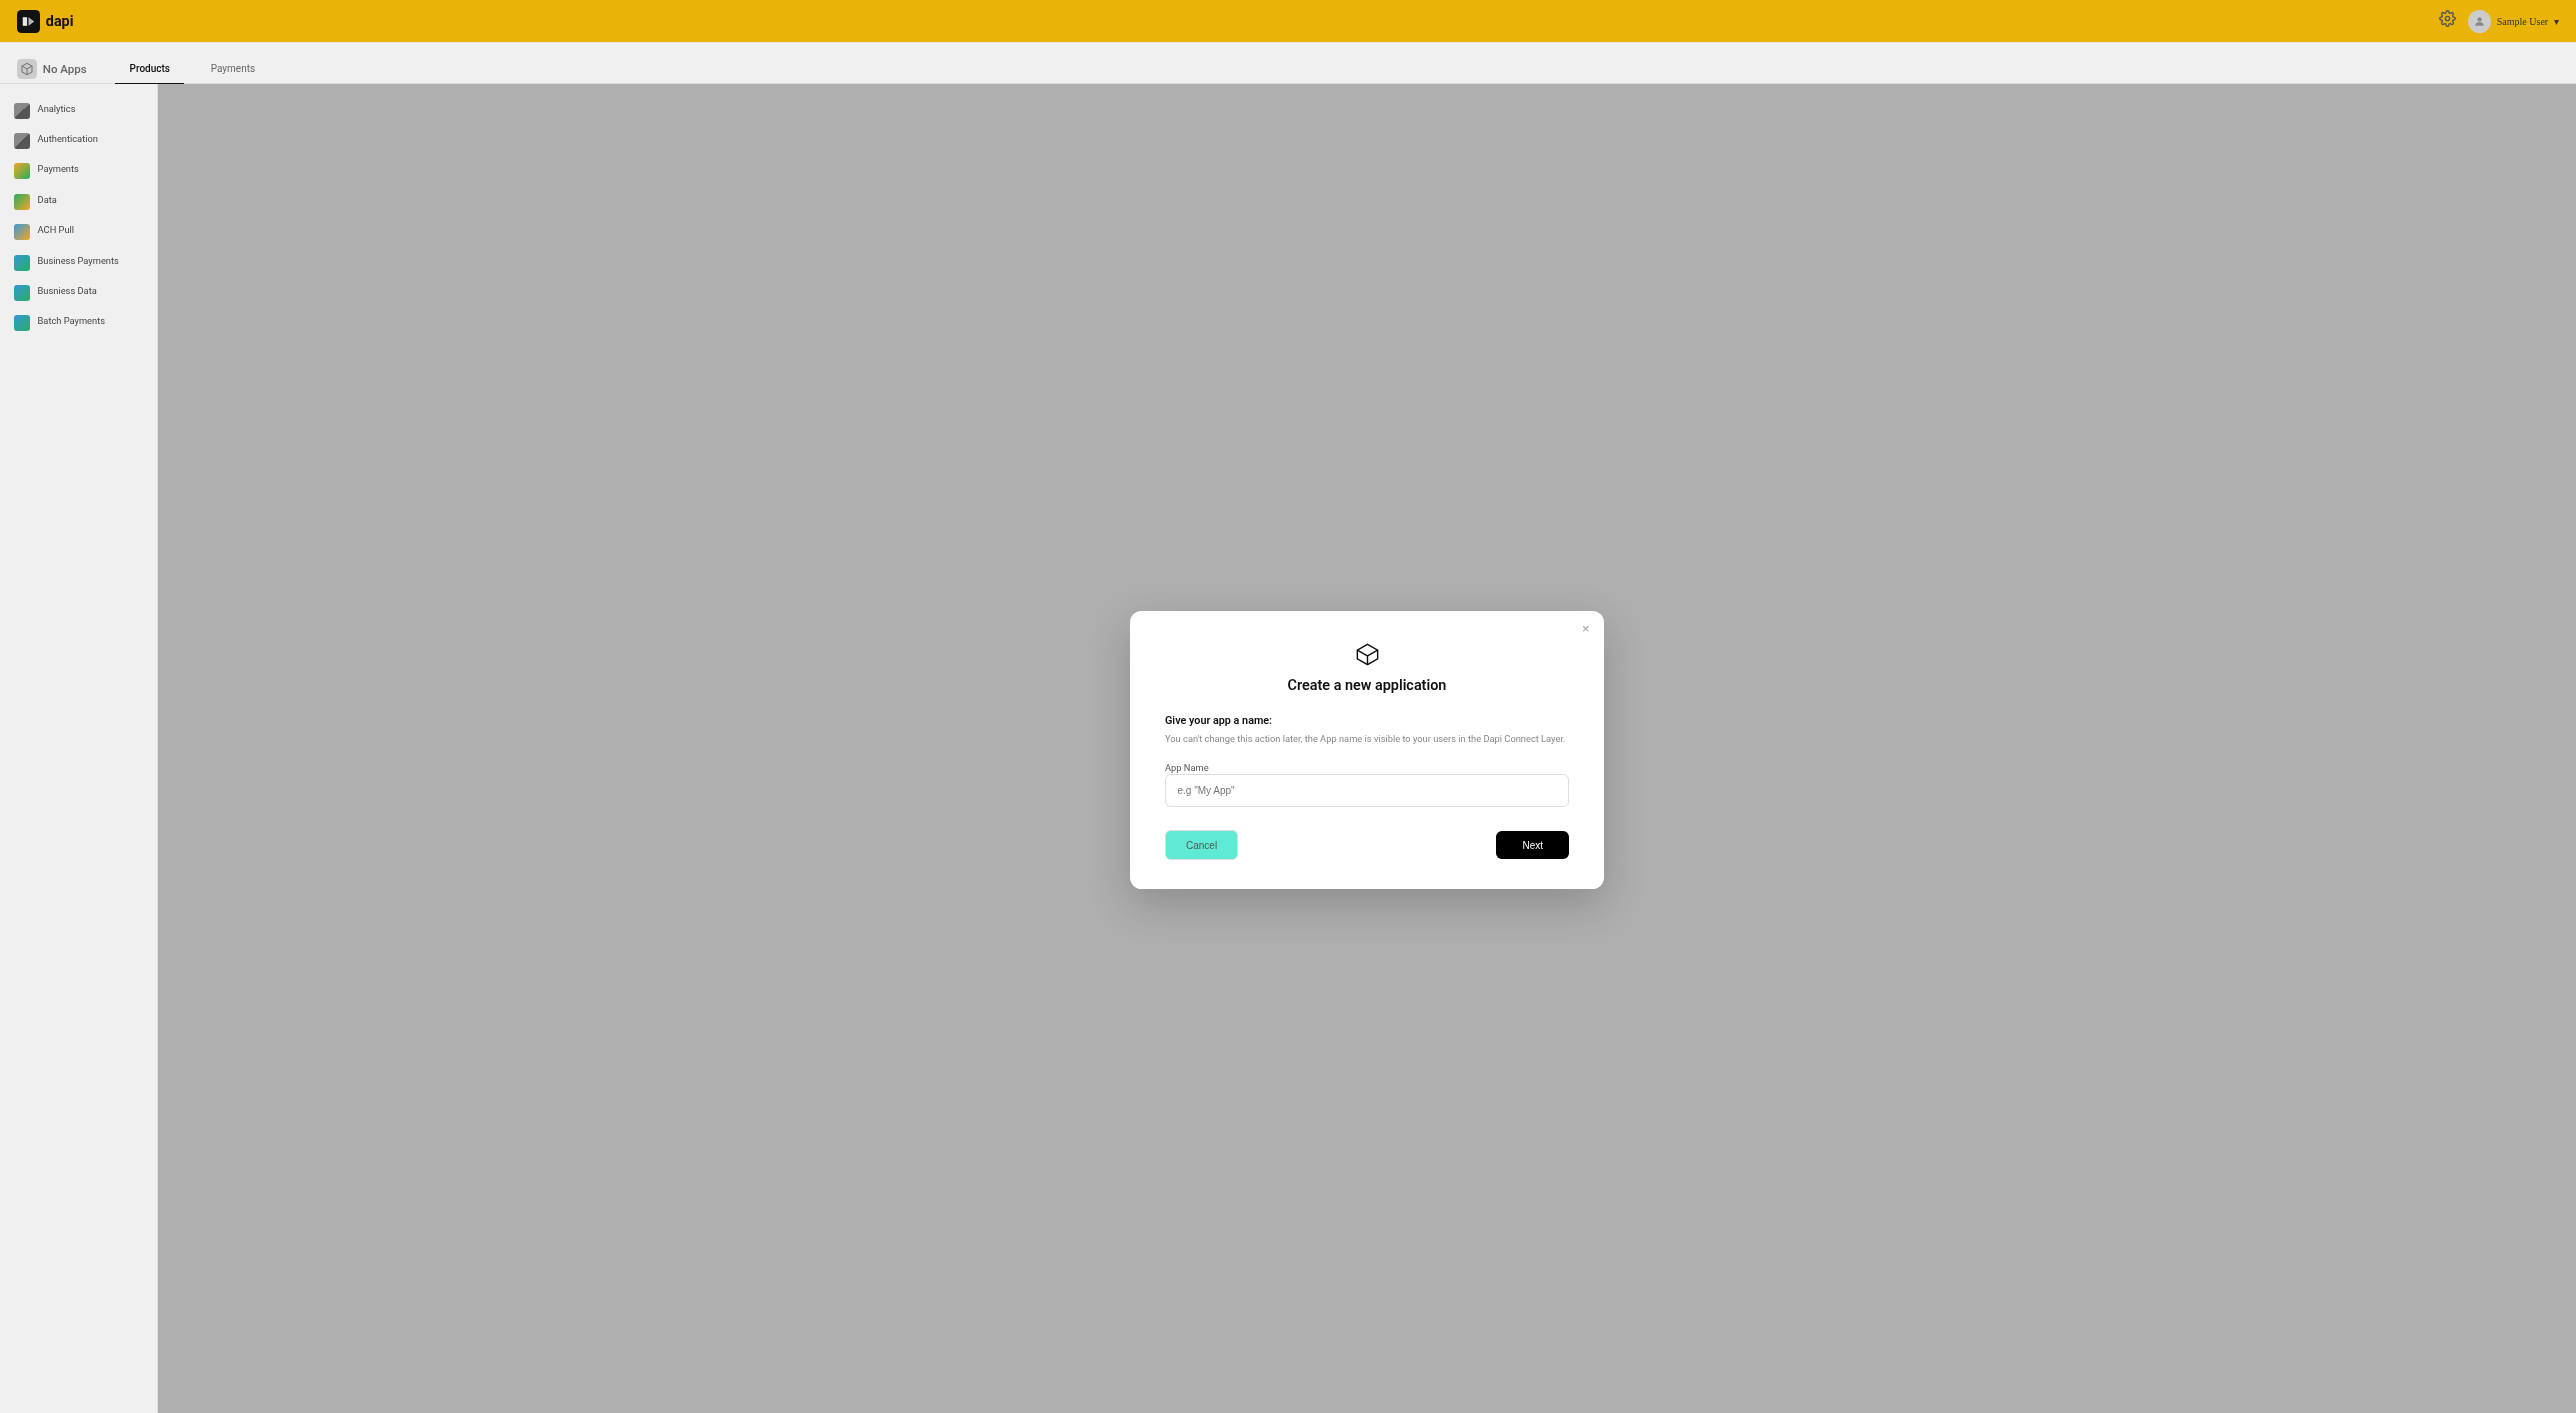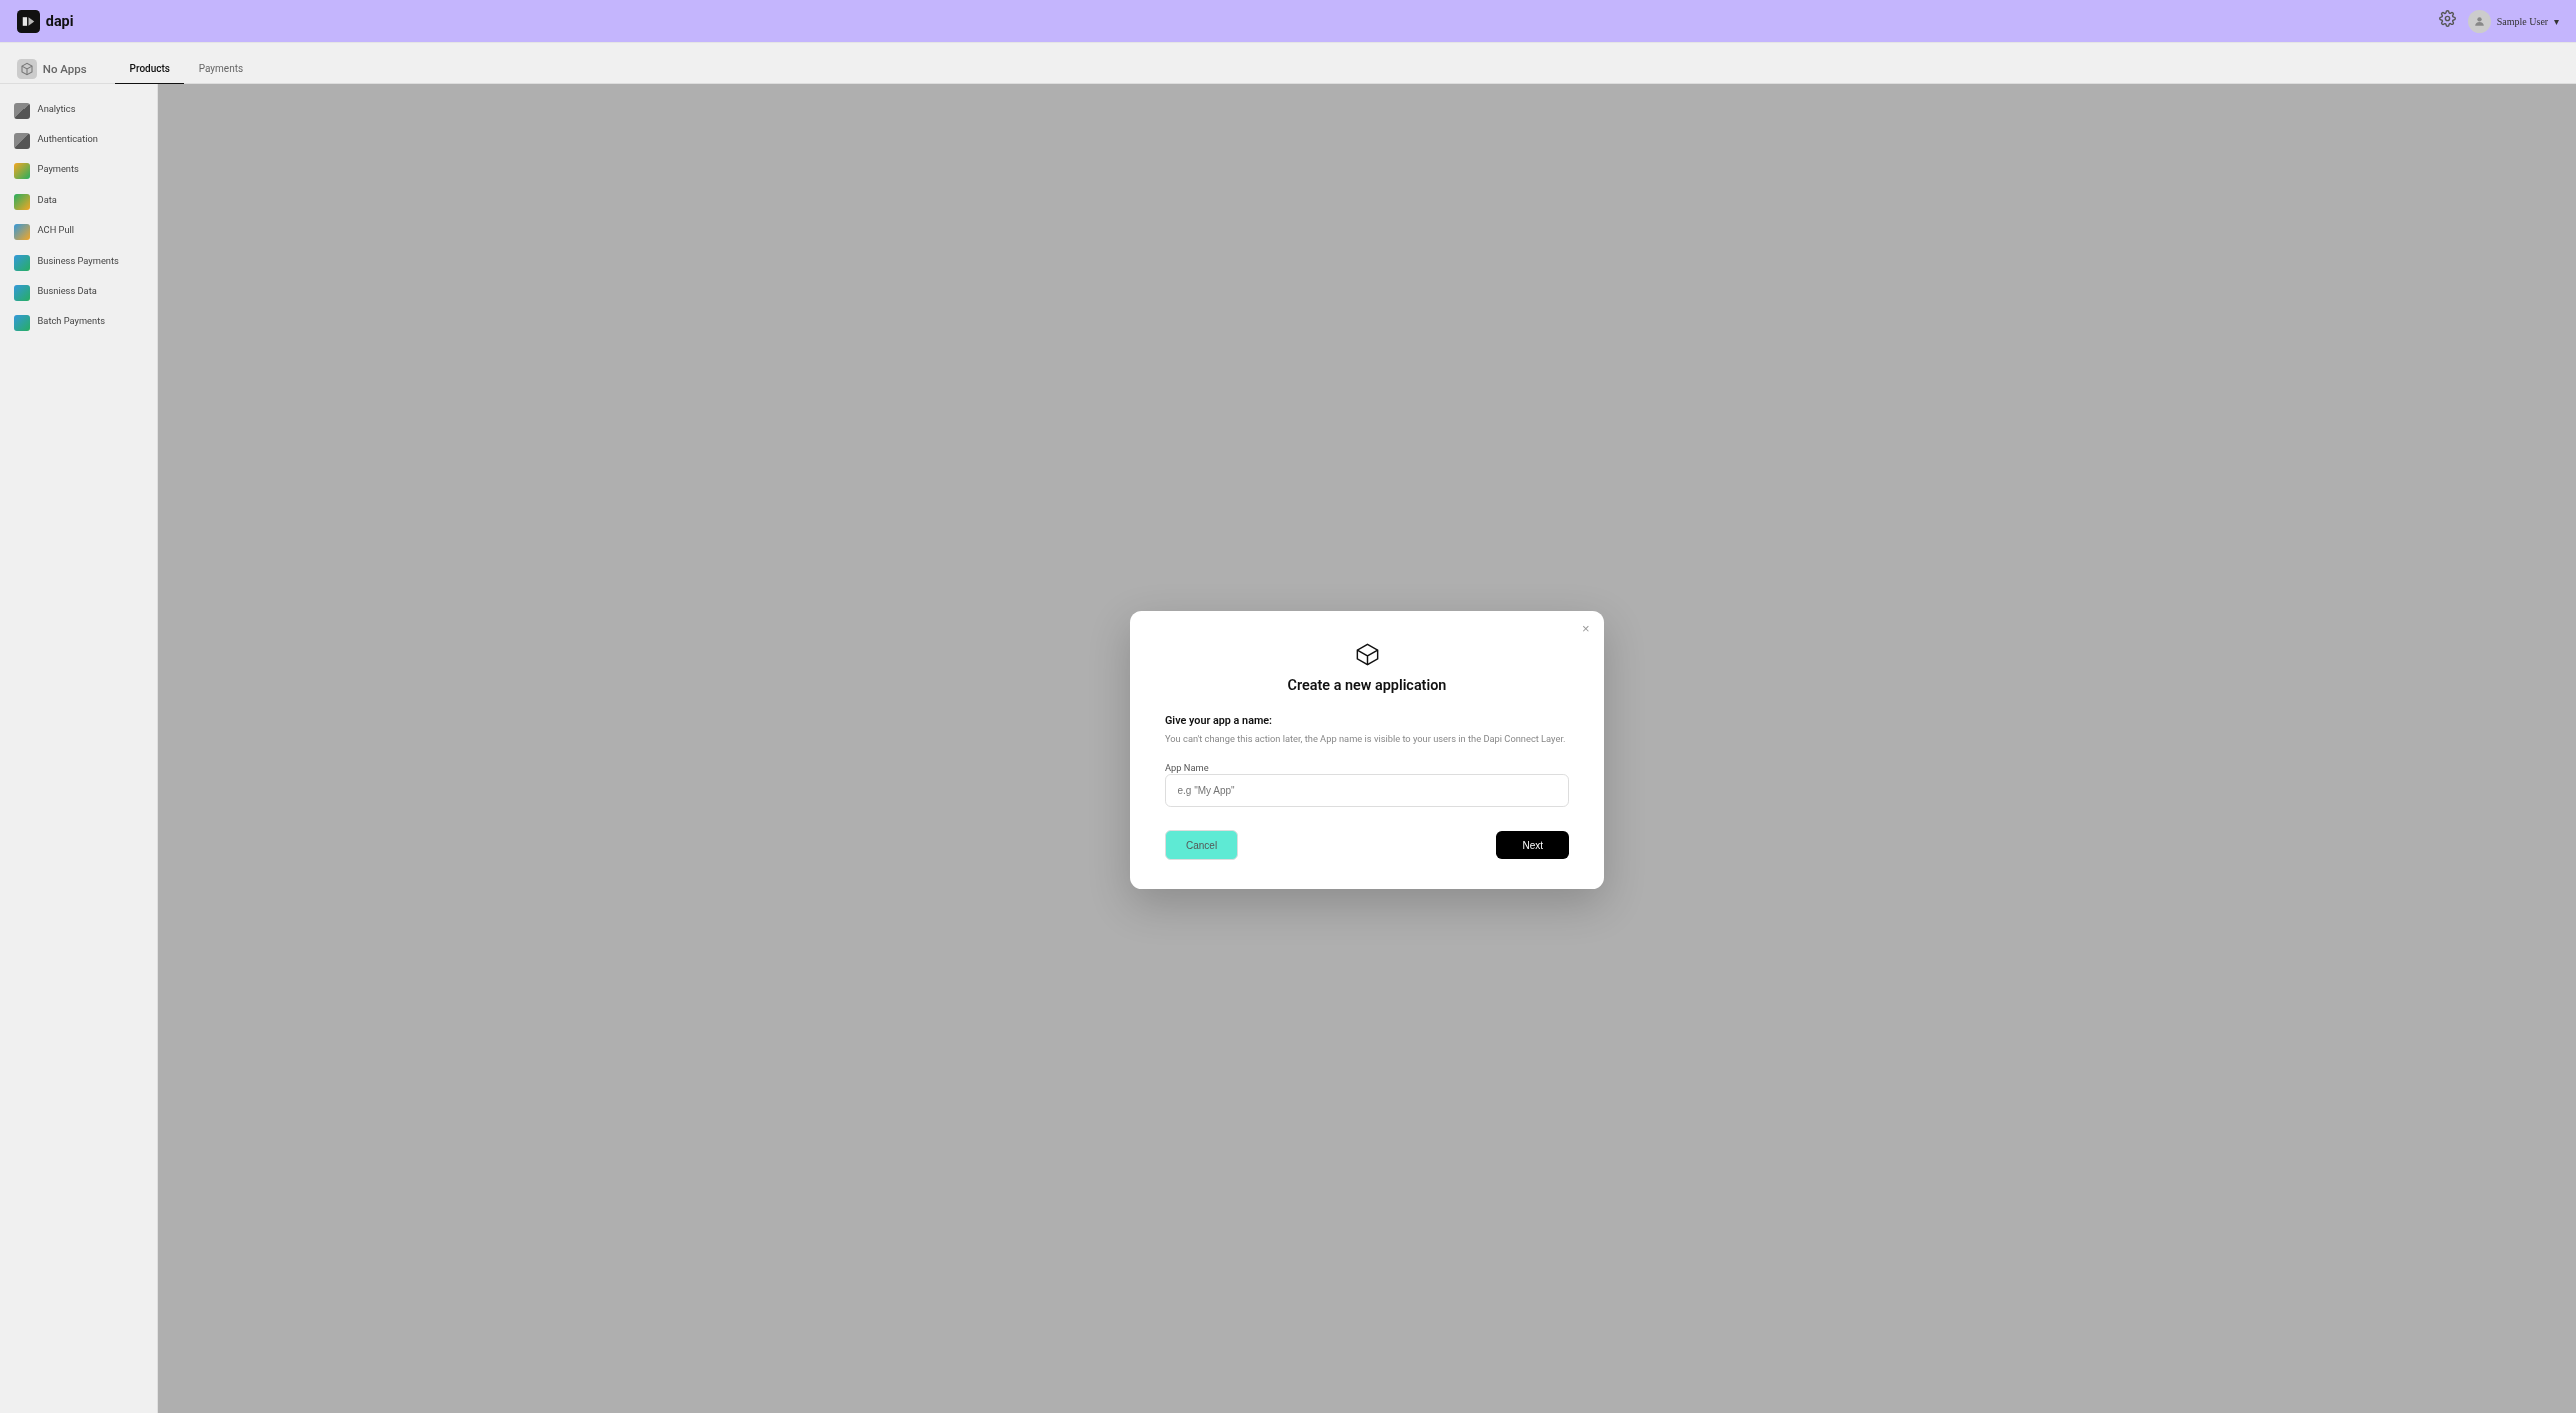--- a/index.html
+++ b/index.html
@@ -6,21 +6,21 @@
     body {
       font-family: -apple-system, BlinkMacSystemFont, 'Segoe UI', Roboto, sans-serif;
       background: #b0b0b0;
       width: 100vw;
       height: 100vh;
       overflow: hidden;
     }
 
     
     .header {
-      background: #c4b5fd;
+      background: #eab308;
       height: 43px;
       display: flex;
       align-items: center;
       padding: 0 17px;
       border-bottom: 0.7px solid #e5e5e5;
       position: relative;
       z-index: 10;
     }
     .header-logo {
       display: flex;
@@ -99,21 +99,21 @@
       gap: 5.8px;
       margin-right: 17px;
     }
     .app-name {
       font-size: 11.5px;
       font-weight: 500;
       color: #666;
     }
     .tabs {
       display: flex;
-      gap: 0;
+      gap: 12px;
     }
     .tab {
       padding: 8.6px 14.4px;
       font-size: 10px;
       color: #666;
       cursor: pointer;
       border-bottom: 1.4px solid transparent;
       margin-bottom: -0.7px;
     }
     .tab.active {

